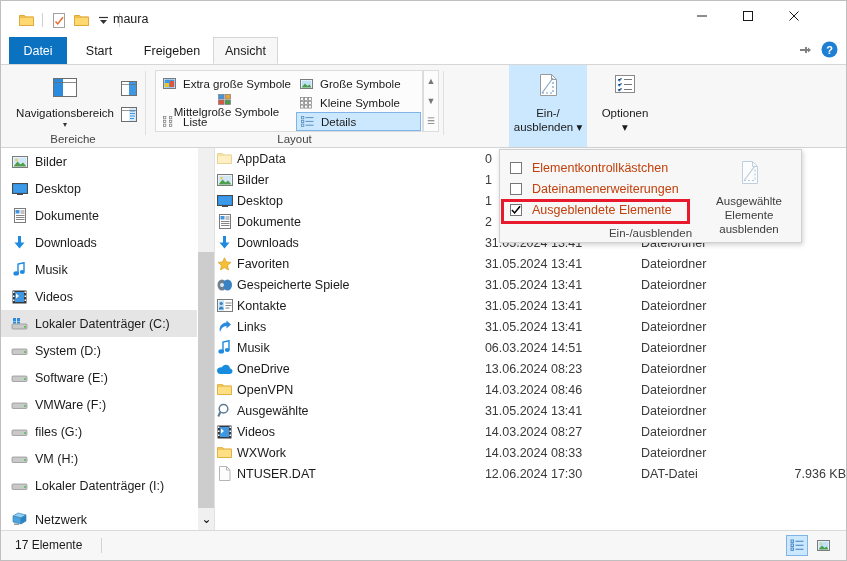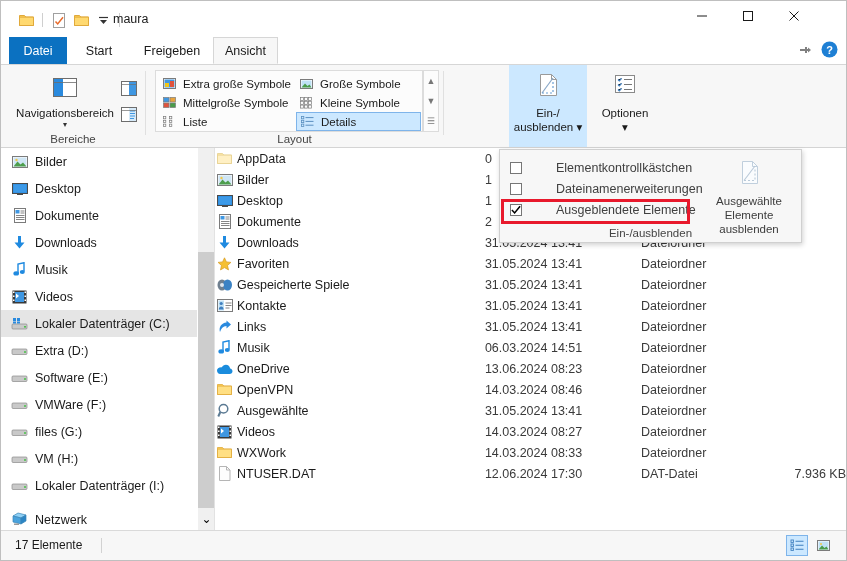--- a/index.html
+++ b/index.html
@@ -153,21 +153,21 @@
   .fsize{width:80px;text-align:right;color:#3a3a3a;}
 
   
   .ddpanel{
     position:absolute;left:498px;top:148px;width:303px;height:94px;
     background:#f7f7f7;border:1px solid #d0d0d0;
     box-shadow:1px 2px 5px rgba(0,0,0,0.18);
     box-sizing:border-box;z-index:50;
   }
   .ddlist{position:absolute;left:6px;top:7px;width:192px;}
-  .ddrow{height:21px;display:flex;align-items:center;font-size:12.5px;color:#404040;padding-left:4px;gap:24px;}
+  .ddrow{height:21px;display:flex;align-items:center;font-size:12.5px;color:#c2410c;padding-left:4px;}
   .cbox{
     width:12px;height:12px;border:1px solid #767676;background:#fff;
     margin-right:10px;display:flex;align-items:center;justify-content:center;
     box-sizing:border-box;flex:none;
   }
   .highlight-box{
     position:absolute;left:1px;top:49px;width:189px;height:25px;
     border:3px solid #e8192c;box-sizing:border-box;
   }
   .ddbtn{
@@ -320,21 +320,21 @@
           <span class="mi">
             <svg width="15" height="13" viewBox="0 0 15 13">
                 <rect x="1.5" y="2.5" width="12" height="9" fill="#fff" stroke="#7b7b7b"></rect>
                 <rect x="2.5" y="3.5" width="10" height="7" fill="#bfe1f5"></rect>
                 <path d="M2.5 10.5l3.5-4 2.5 2.5 2-1.5 2 3z" fill="#4a9c4a"></path>
               </svg>
           </span>
           <span>Große Symbole</span>
         </div>
 
-        <div class="litem" style="left:3px;top:22px;width:133px;">
+        <div class="litem" style="left:3px;top:22px;width:133px;flex-direction:column;">
           <span class="mi">
             <svg width="15" height="13" viewBox="0 0 15 13">
                 <rect x="1.5" y="1.5" width="5.5" height="4.5" fill="#3f97e2" stroke="#7b7b7b" stroke-width="0.7"></rect>
                 <rect x="8" y="1.5" width="5.5" height="4.5" fill="#e8a33d" stroke="#7b7b7b" stroke-width="0.7"></rect>
                 <rect x="1.5" y="7" width="5.5" height="4.5" fill="#e0533d" stroke="#7b7b7b" stroke-width="0.7"></rect>
                 <rect x="8" y="7" width="5.5" height="4.5" fill="#4a9c4a" stroke="#7b7b7b" stroke-width="0.7"></rect>
               </svg>
           </span>
           <span>Mittelgroße Symbole</span>
         </div>
@@ -523,21 +523,21 @@
         </span>
         <span>Lokaler Datenträger (C:)</span>
       </div>
       <div class="nrow">
         <span class="nic">
           <svg width="17" height="14" viewBox="0 0 17 14">
               <rect x="1" y="5" width="15" height="5.5" rx="1" fill="#c9c9c9" stroke="#8a8a8a" stroke-width="0.7"></rect>
               <rect x="13" y="7.2" width="2" height="1.6" fill="#4fc24f"></rect>
             </svg>
         </span>
-        <span>Extra (D:)</span>
+        <span>System (D:)</span>
       </div>
       <div class="nrow">
         <span class="nic">
           <svg width="17" height="14" viewBox="0 0 17 14">
               <rect x="1" y="5" width="15" height="5.5" rx="1" fill="#c9c9c9" stroke="#8a8a8a" stroke-width="0.7"></rect>
               <rect x="13" y="7.2" width="2" height="1.6" fill="#4fc24f"></rect>
             </svg>
         </span>
         <span>Software (E:)</span>
       </div>

